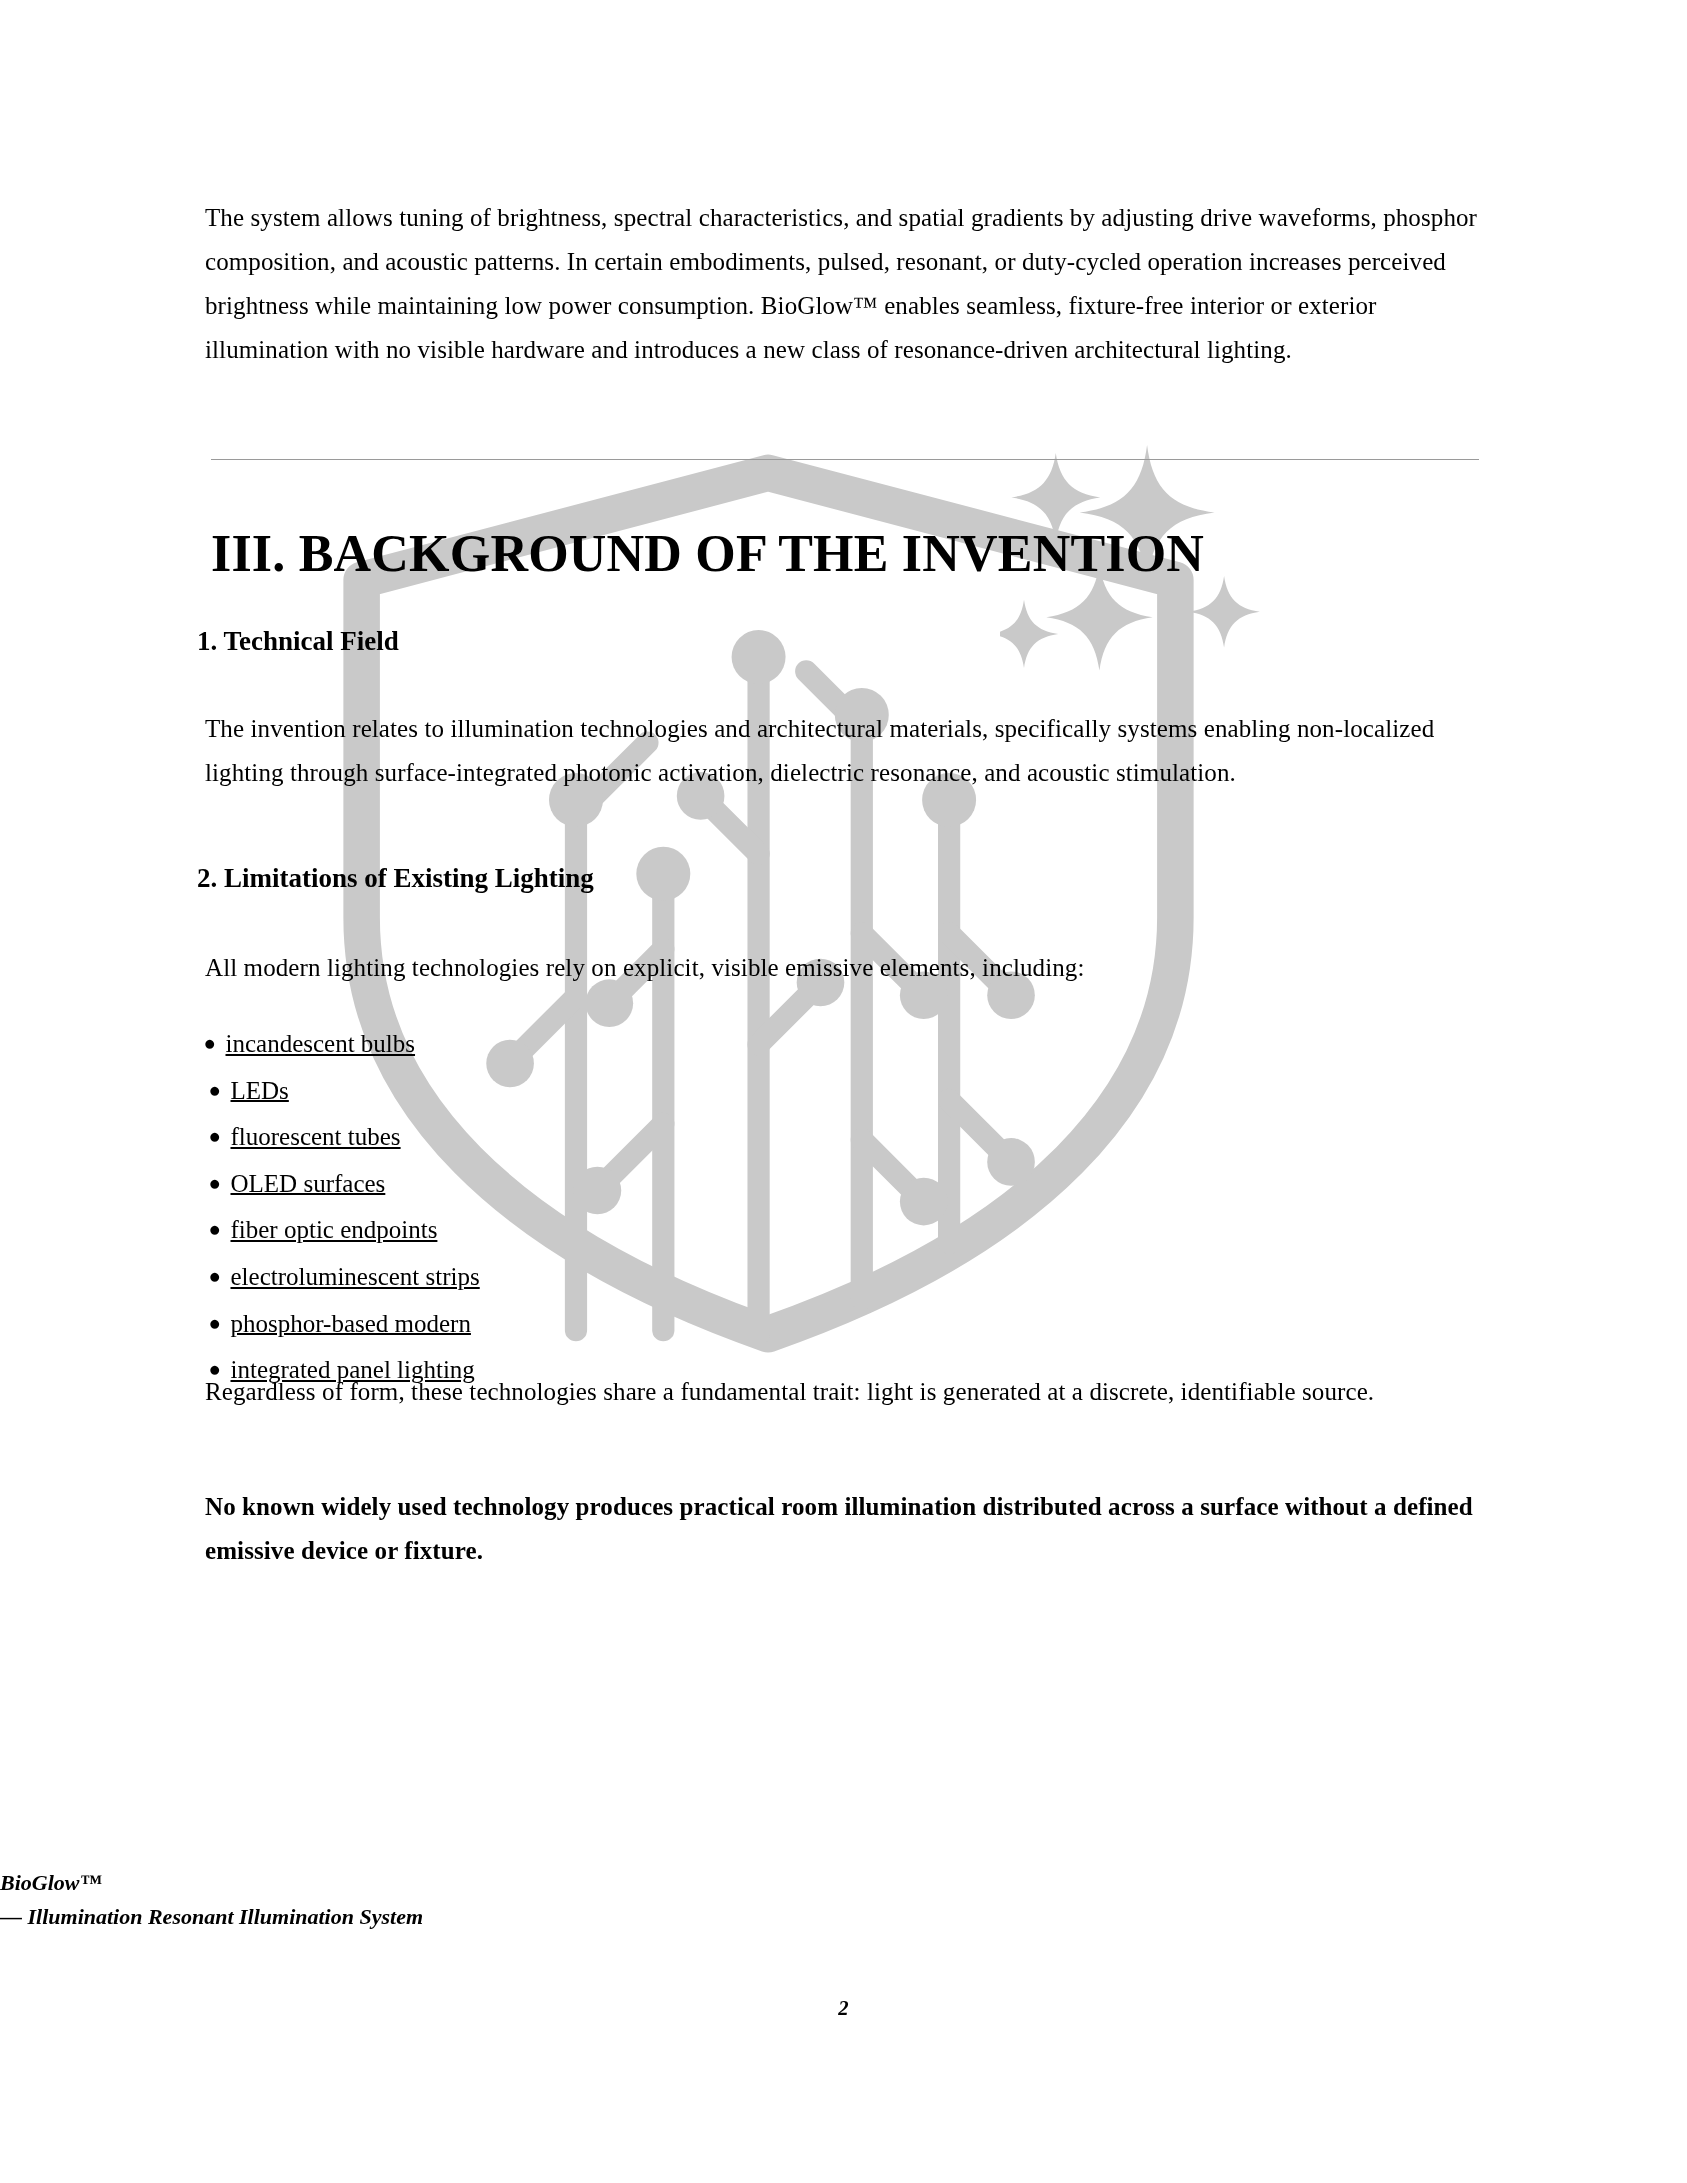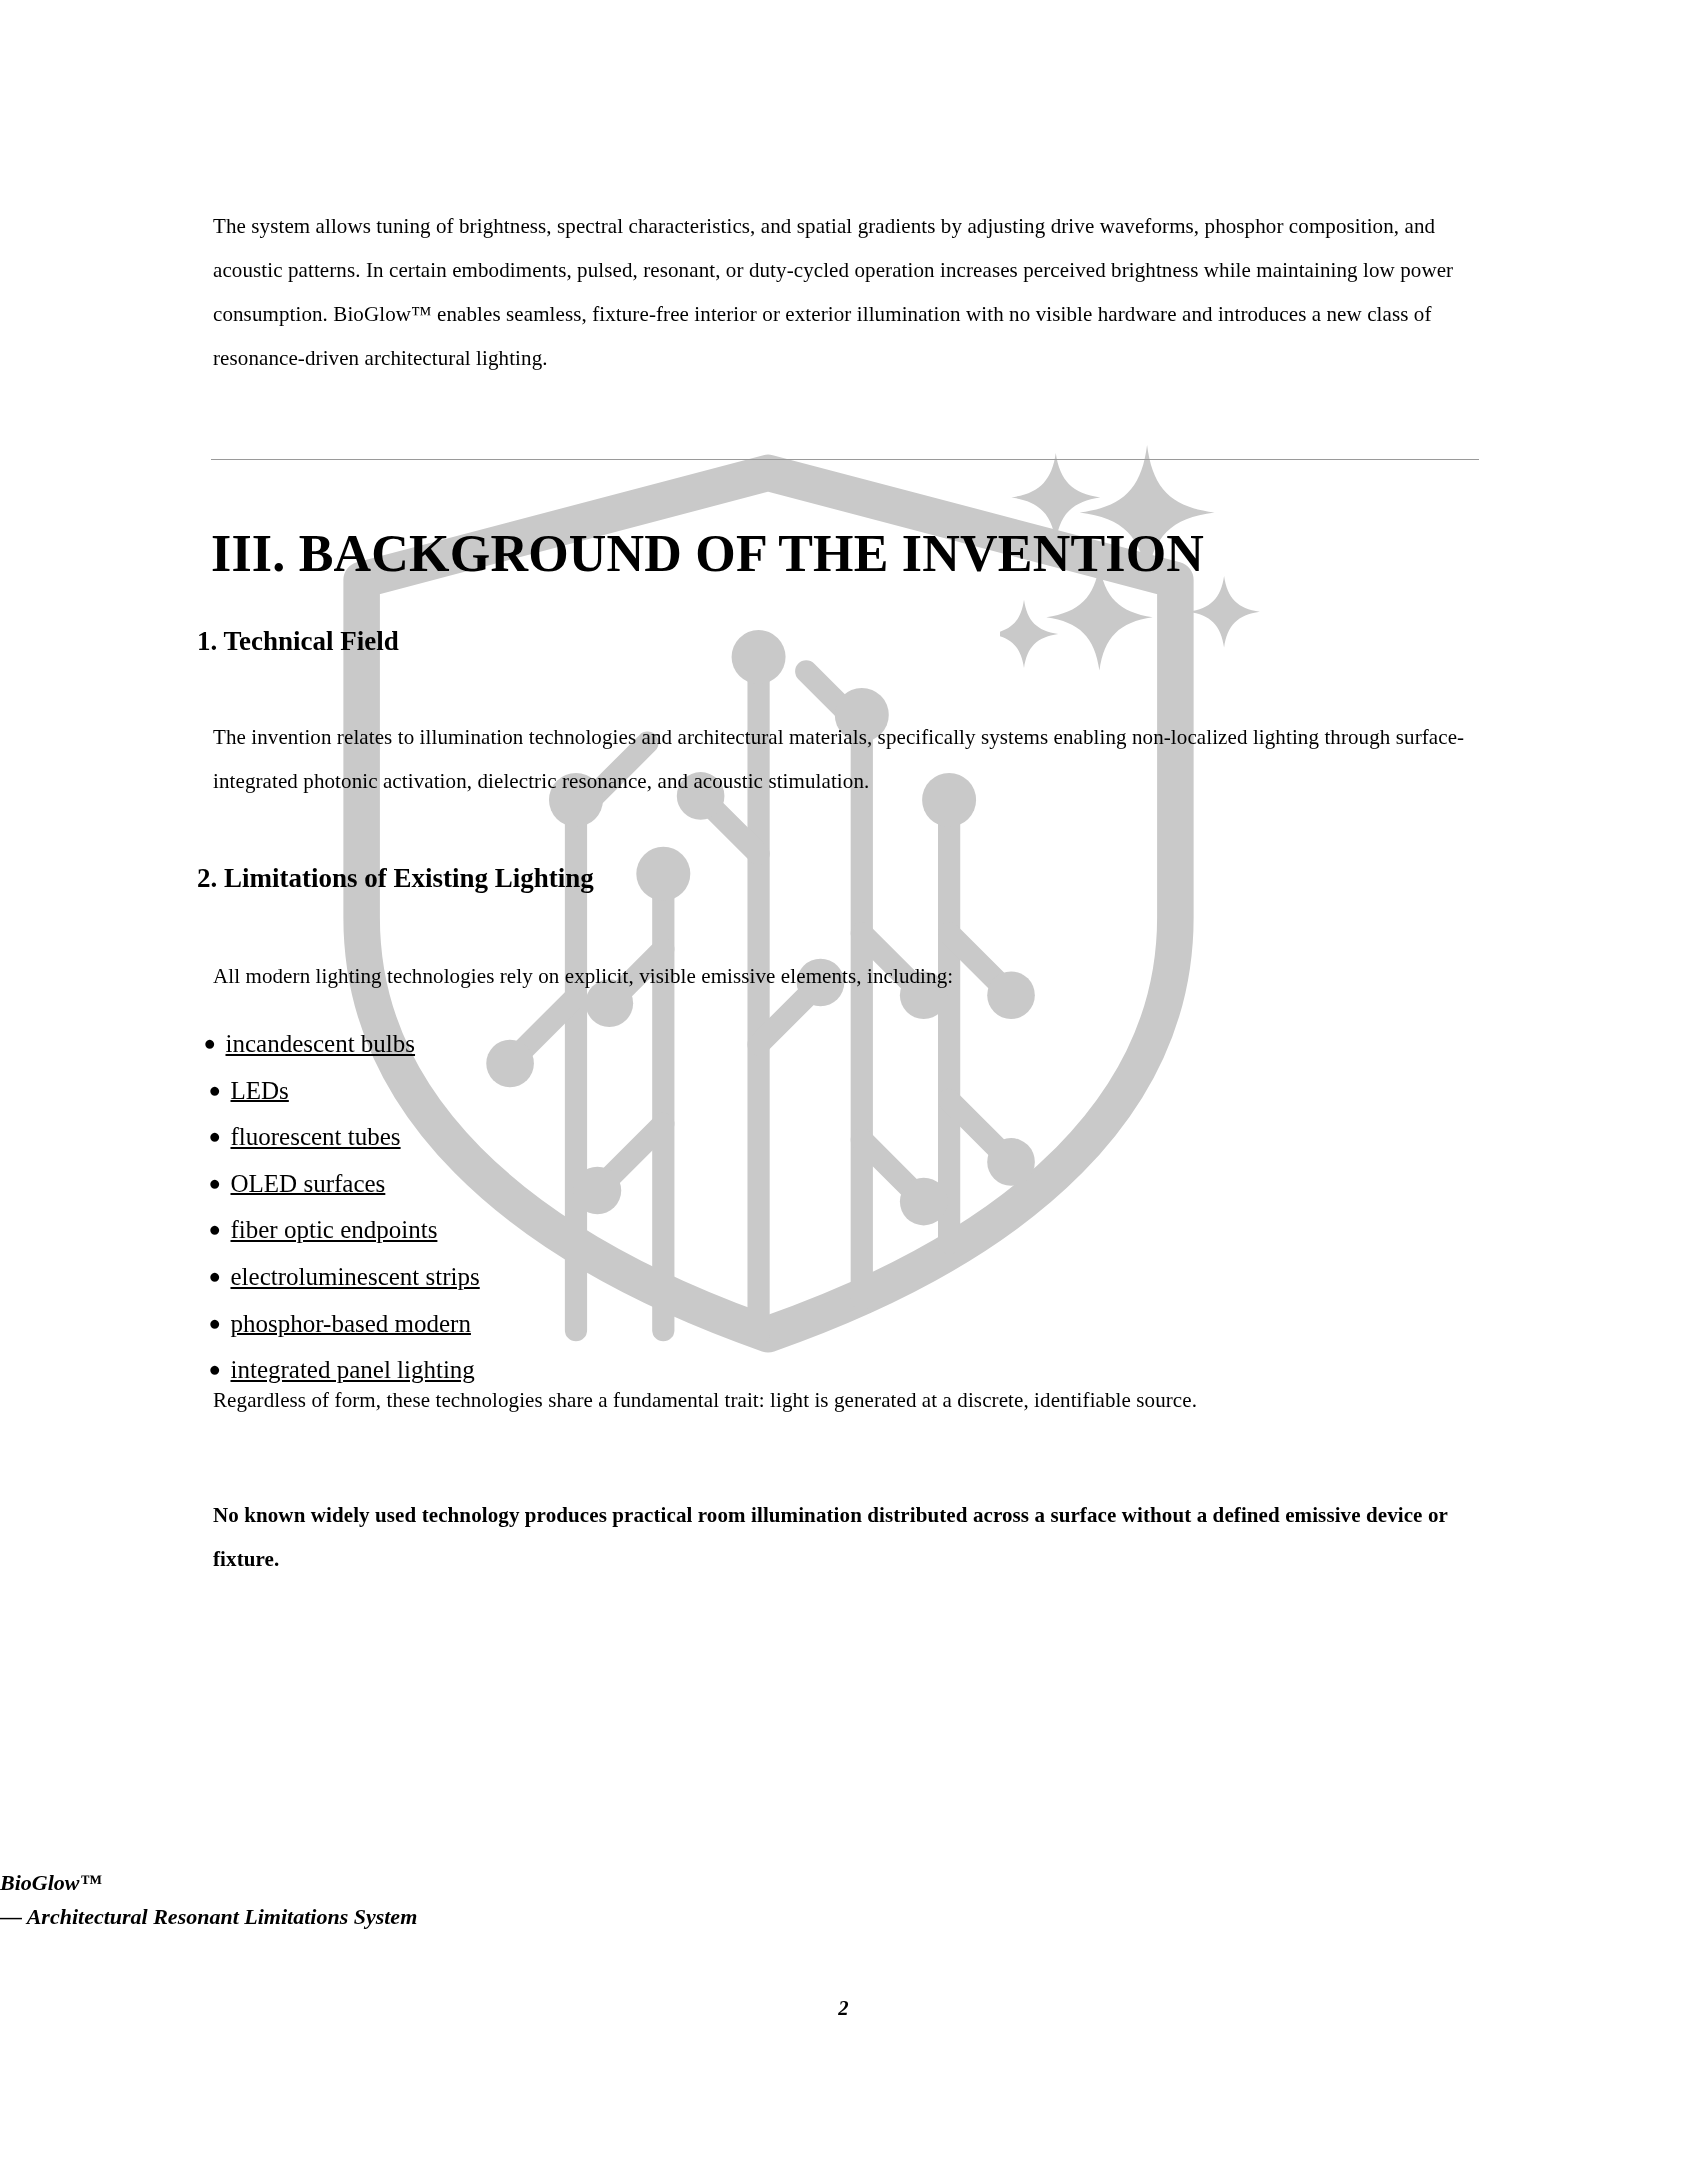--- a/index.html
+++ b/index.html
@@ -50,22 +50,22 @@
   }
 
   .page-body {
     position: absolute;
     left: 197px;
     top: 0;
     width: 1294px;
   }
 
   p.para {
-    margin: 16px;
-    font-size: 21px;
+    margin: 8px;
+    font-size: 25px;
     line-height: 44px;
     text-align: left;
     letter-spacing: 0.1px;
   }
 
   .intro-para {
     position: absolute;
     top: 188px;
     left: 0;
     width: 1294px;
@@ -254,18 +254,18 @@
         <li><span class="dot">●</span><span>integrated panel lighting</span></li>
       </ul>
 
     <p class="para" id="closing-para-1">Regardless of form, these technologies share a fundamental trait: light is generated at a discrete, identifiable source.</p>
 
     <p class="para" id="closing-para-2">No known widely used technology produces practical room illumination distributed across a surface without a defined emissive device or fixture.</p>
   </div>
 
   <div id="footer">
     <div class="f-line">BioGlow™</div>
-    <div class="f-line">— Architectural Resonant Limitations System</div>
+    <div class="f-line">— Illumination Resonant Illumination System</div>
   </div>
 
   <div id="page-number">2</div>
 </div>
 
 
 </body></html>

